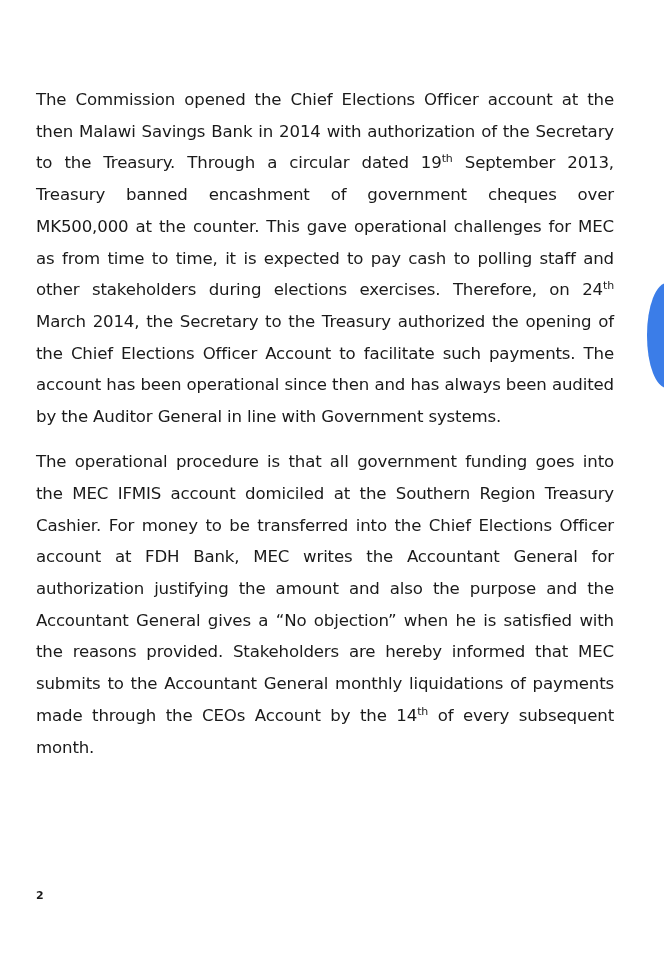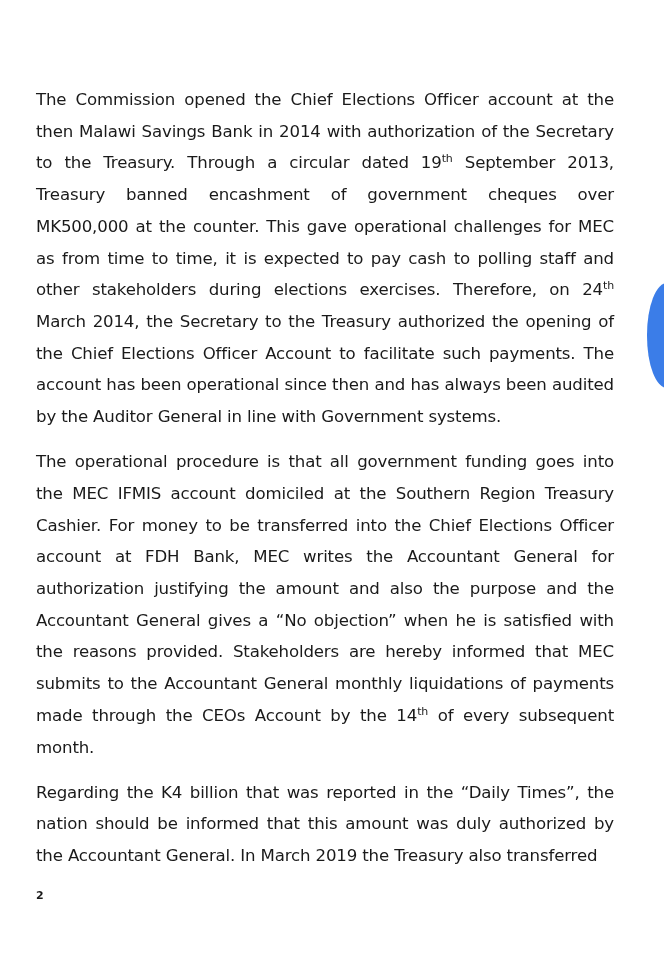--- a/index.html
+++ b/index.html
@@ -59,18 +59,17 @@
       border-radius: 20px 0 0 20px / 52px 0 0 52px;
     }
   </style>
 </head>
 <body>
 
 <div class="page">
   <div class="body-text">
     <p class="para"><span>The Commission opened the Chief Elections Officer account at the then Malawi Savings Bank in 2014 with authorization of the Secretary to the Treasury. Through a circular dated 19</span><sup>th</sup><span> September 2013, Treasury banned encashment of government cheques over MK500,000 at the counter. This gave operational challenges for MEC as from time to time, it is expected to pay cash to polling staff and other stakeholders during elections exercises. Therefore, on 24</span><sup>th</sup><span> March 2014, the Secretary to the Treasury authorized the opening of the Chief Elections Officer Account to facilitate such payments.  The account has been operational since then and has always been audited by the Auditor General in line with Government systems.</span></p>
     <p class="para"><span>The operational procedure is that all government funding goes into the MEC IFMIS account domiciled at the Southern Region Treasury Cashier. For money to be transferred into the Chief Elections Officer account at FDH Bank, MEC writes the Accountant General for authorization justifying the amount and also the purpose and the Accountant General gives a “No objection” when he is satisfied with the reasons provided. Stakeholders are hereby informed that MEC submits to the Accountant General monthly liquidations of payments made through the CEOs Account by the 14</span><sup>th</sup><span> of every subsequent month.</span></p>
-    <p class="para"><span>Regarding the K4 billion that was reported in the “Daily Times”, the nation should be informed that this amount was duly authorized by the Accountant General. In March 2019 the Treasury also transferred</span></p>
   </div>
   <div class="page-number">2</div>
 </div>
 
 <div class="scroll-tab" style="background: rgb(59, 125, 232);"></div>
 
 </body></html>

